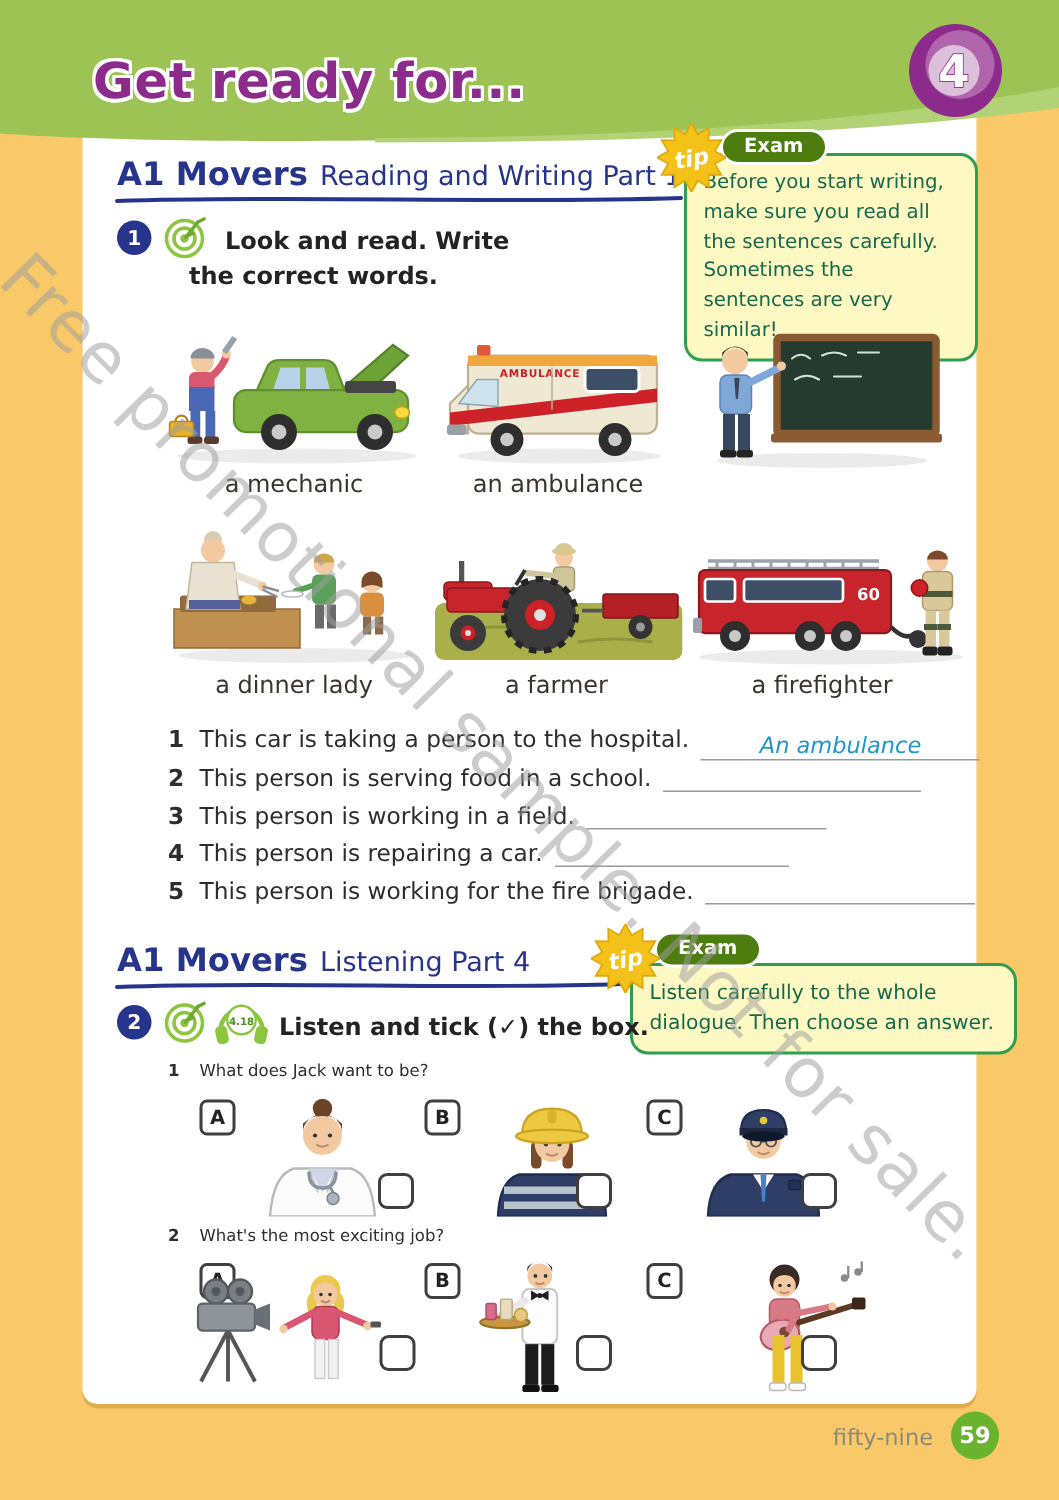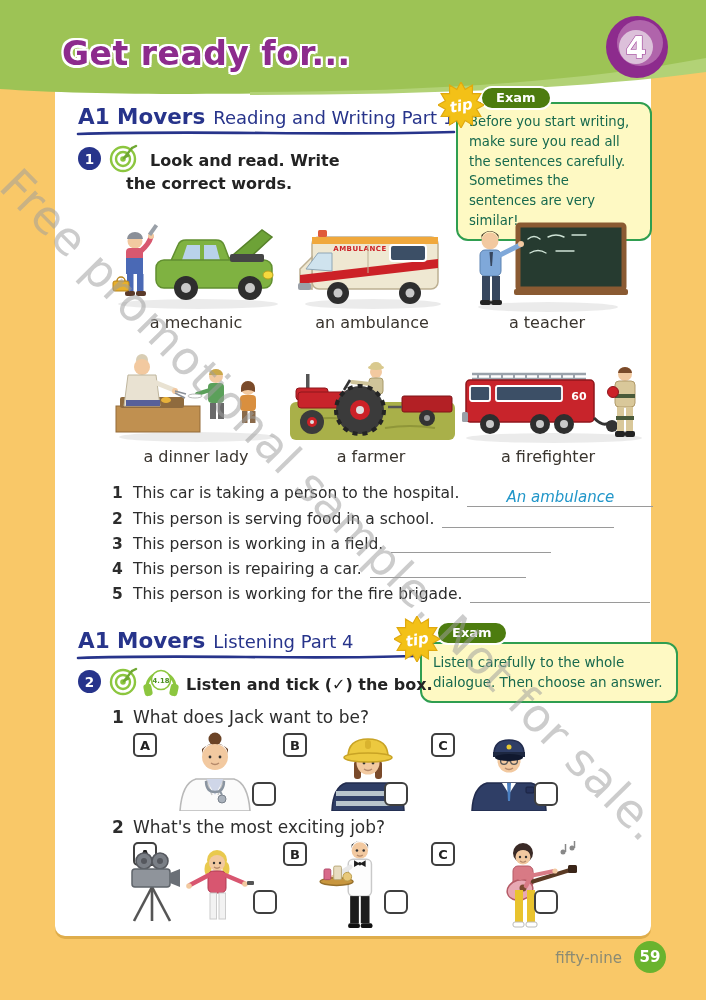--- a/index.html
+++ b/index.html
@@ -51,21 +51,21 @@
   .pic{z-index:3;}
   
   .sent{z-index:3;font-size:15.5px;color:#2d2d2d;white-space:nowrap;}
   .sent .n{font-weight:bold;display:inline-block;width:21px;}
   .wline{
     display:inline-block;height:18px;border-bottom:1.4px solid #9a9a9a;
     vertical-align:-4px;margin-left:8px;text-align:center;
   }
   .wline .ans{color:#2196c9;font-style:italic;font-size:15px;}
   
-  .qrow{z-index:3;font-size:17px;color:#2d2d2d;white-space:nowrap;}
+  .qrow{z-index:3;font-size:11px;color:#2d2d2d;white-space:nowrap;}
   .qrow .qn{font-weight:bold;display:inline-block;width:21px;}
   .lt{
     z-index:3;width:20px;height:20px;border:2px solid #3f3f3f;border-radius:5px;background:#fff;
     font-weight:bold;font-size:13px;color:#222;display:flex;align-items:center;justify-content:center;
   }
   .ck{z-index:3;width:20px;height:20px;border:2px solid #3f3f3f;border-radius:6px;background:#fff;}
   
   .footer-word{z-index:3;font-size:15px;color:#8b8b74;width:100px;text-align:right;}
   .pagenum{
     z-index:3;width:32px;height:32px;border-radius:50%;background:#6ab32e;color:#fff;
@@ -186,21 +186,20 @@
     <path d="M30,37 L52,26" stroke="#7fa8d9" stroke-width="5" stroke-linecap="round"></path>
     <circle cx="53" cy="25" r="3" fill="#f2c9a0"></circle>
     <rect x="14" y="57" width="8" height="24" fill="#37475f"></rect>
     <rect x="24" y="57" width="8" height="24" fill="#37475f"></rect>
     <rect x="12" y="81" width="11" height="5" rx="2" fill="#222"></rect>
     <rect x="23" y="81" width="11" height="5" rx="2" fill="#222"></rect>
   </svg>
 
   <div class="abs piclabel" style="left:108px;top:313px;">a mechanic</div>
   <div class="abs piclabel" style="left:284px;top:313px;">an ambulance</div>
-  <div class="abs piclabel" style="left:459px;top:313px;">a teacher</div>
 
   <svg class="abs pic" style="left:112px;top:349px;" width="170" height="97" viewBox="0 0 170 95">
     <ellipse cx="85" cy="87" rx="78" ry="5" fill="#000" opacity=".08"></ellipse>
     <rect x="4" y="56" width="84" height="26" fill="#c09050" stroke="#936b38"></rect>
     <rect x="8" y="47" width="64" height="11" rx="2" fill="#8f6b3e"></rect>
     <ellipse cx="18" cy="50" rx="5" ry="3" fill="#e8b23a"></ellipse>
       <ellipse cx="30" cy="50" rx="5" ry="3" fill="#e8b23a"></ellipse>
     <ellipse cx="42" cy="50" rx="5" ry="3" fill="#79a23c"></ellipse>
       <ellipse cx="54" cy="50" rx="5" ry="3" fill="#e8b23a"></ellipse>
     <circle cx="30" cy="10" r="6" fill="#d8cdb4"></circle>

